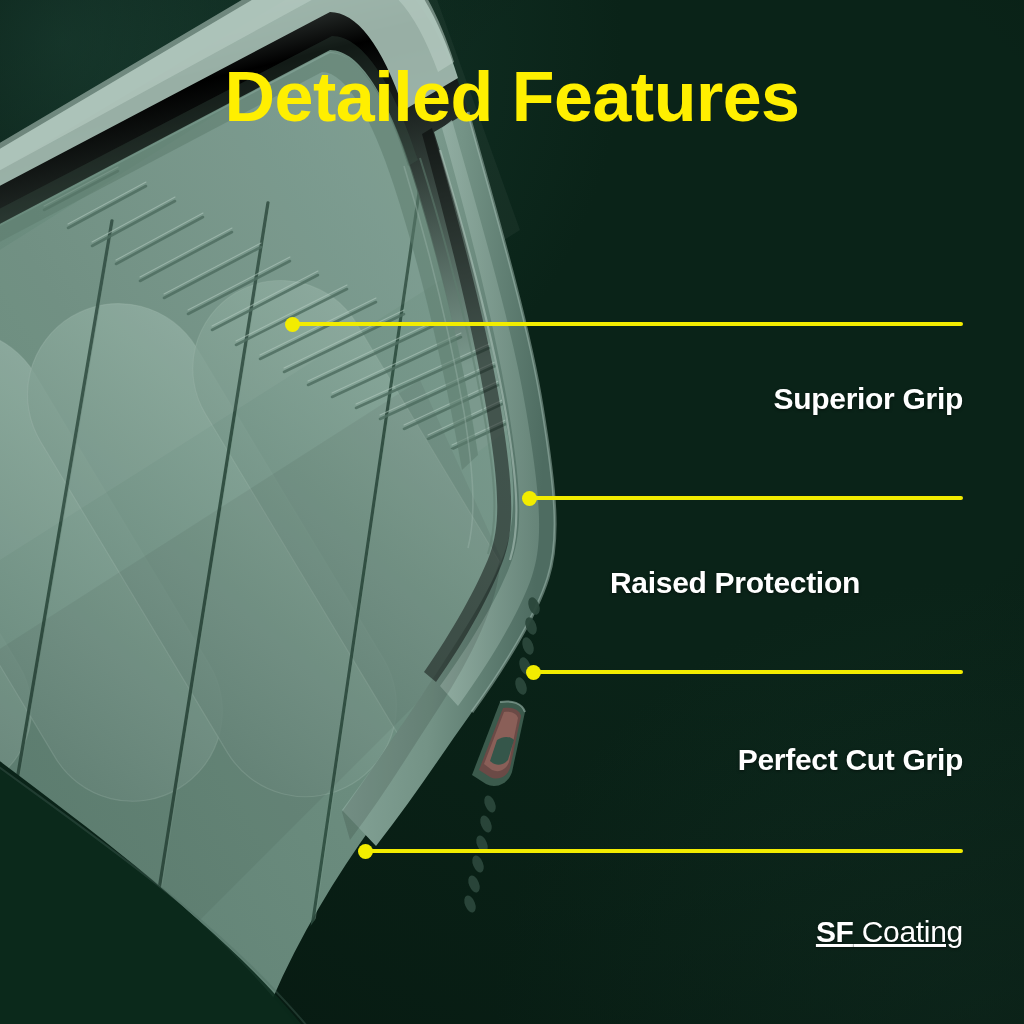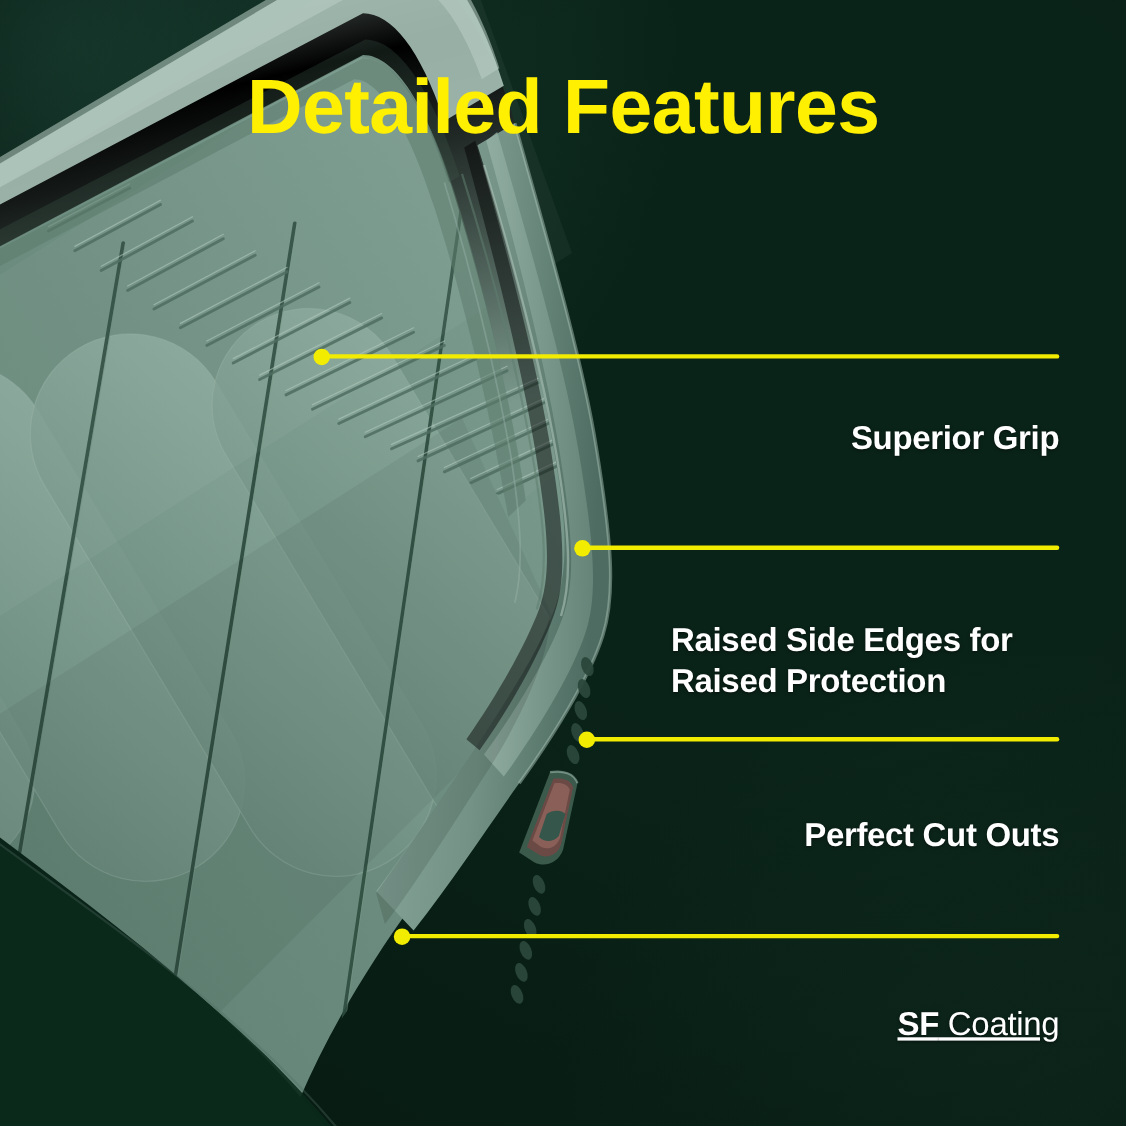--- a/index.html
+++ b/index.html
@@ -352,29 +352,28 @@
   <div class="callout">
     <div class="c-line" style="left:292px; top:322px; width:671px;"></div>
     <div class="c-dot" style="left:285px; top:317px;"></div>
     <div class="c-text right" style="left:463px; top:337px; width:500px;">Superior Grip</div>
   </div>
 
   <div class="callout">
     <div class="c-line" style="left:529px; top:496px; width:434px;"></div>
     <div class="c-dot" style="left:522px; top:491px;"></div>
     <div class="c-text left" style="left:610px; top:521px;">
-      <div>Raised Side Edges for</div>
       <div>Raised Protection</div>
     </div>
   </div>
 
   <div class="callout">
     <div class="c-line" style="left:533px; top:670px; width:430px;"></div>
     <div class="c-dot" style="left:526px; top:665px;"></div>
-    <div class="c-text right" style="left:463px; top:698px; width:500px;">Perfect Cut Outs</div>
+    <div class="c-text right" style="left:463px; top:698px; width:500px;">Perfect Cut Grip</div>
   </div>
 
   <div class="callout">
     <div class="c-line" style="left:365px; top:849px; width:598px;"></div>
     <div class="c-dot" style="left:358px; top:844px;"></div>
     <div class="c-text right" style="left:463px; top:870px; width:500px;text-decoration:underline;"><span>SF</span><span class="reg"> Coating</span></div>
   </div>
 
 </div>
 

